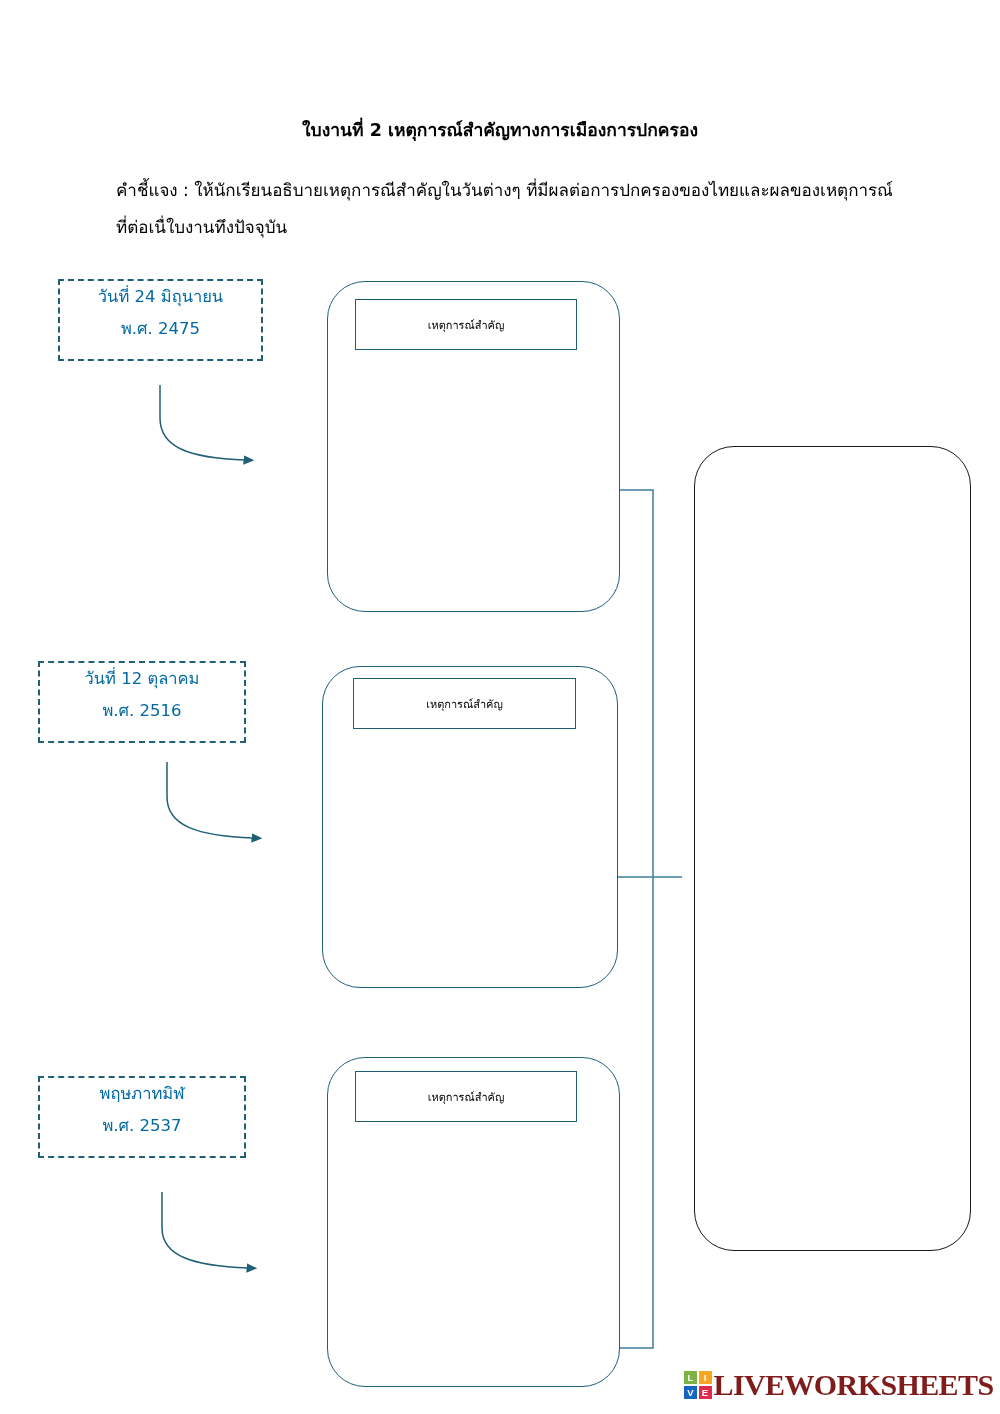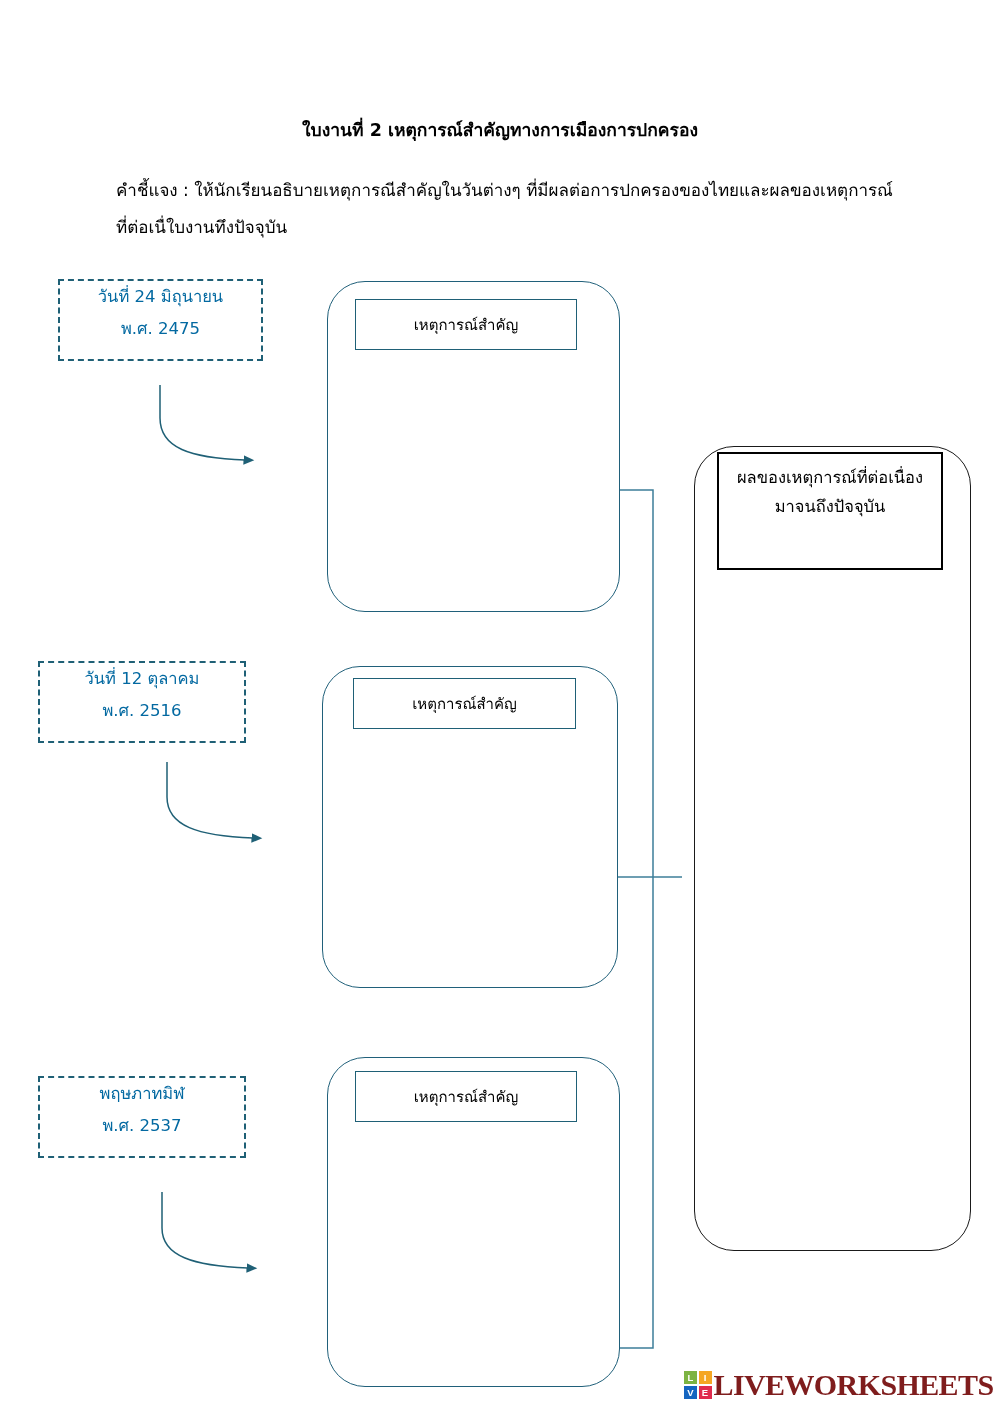--- a/index.html
+++ b/index.html
@@ -78,21 +78,21 @@
 
   
   .event-label {
     position: absolute;
     box-sizing: border-box;
     border: 1.8px solid #1F6076;
     background: #ffffff;
     display: flex;
     align-items: center;
     justify-content: center;
-    font-size: 15px;
+    font-size: 11px;
     color: #000;
   }
   #event-label-1 { left: 355px; top: 299px;  width: 222px; height: 51px; }
   #event-label-2 { left: 353px; top: 678px;  width: 223px; height: 51px; }
   #event-label-3 { left: 355px; top: 1071px; width: 222px; height: 51px; }
 
   
   #result-card {
     position: absolute;
     box-sizing: border-box;
@@ -200,24 +200,20 @@
 
   <div class="event-card" id="event-card-1"></div>
   <div class="event-card" id="event-card-2"></div>
   <div class="event-card" id="event-card-3"></div>
 
   <div class="event-label" id="event-label-1">เหตุการณ์สำคัญ</div>
   <div class="event-label" id="event-label-2">เหตุการณ์สำคัญ</div>
   <div class="event-label" id="event-label-3">เหตุการณ์สำคัญ</div>
 
   <div id="result-card"></div>
-  <div id="result-label">
-    <span class="line">ผลของเหตุการณ์ที่ต่อเนื่อง</span>
-    <span class="line">มาจนถึงปัจจุบัน</span>
-  </div>
 
   <svg id="connectors" viewBox="0 0 1000 1414">
     <defs>
       <marker id="arrowhead" markerWidth="9" markerHeight="9" refX="1" refY="3.2" orient="auto" markerUnits="strokeWidth">
         <path d="M0,0 L0,6.4 L7.2,3.2 z" fill="#1F6076"></path>
       </marker>
     </defs>
 
     <path d="M160,385 L160,418 C160,448 190,458 245,460" fill="none" stroke="#1F6076" stroke-width="1.5" marker-end="url(#arrowhead)"></path>
 

